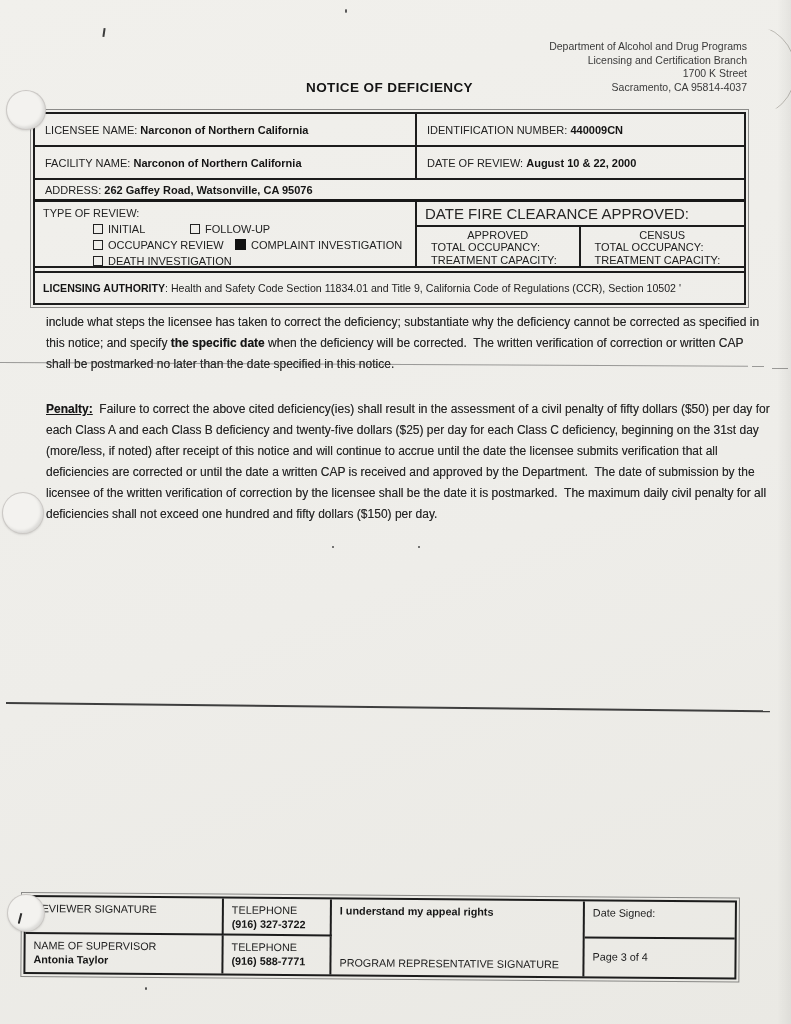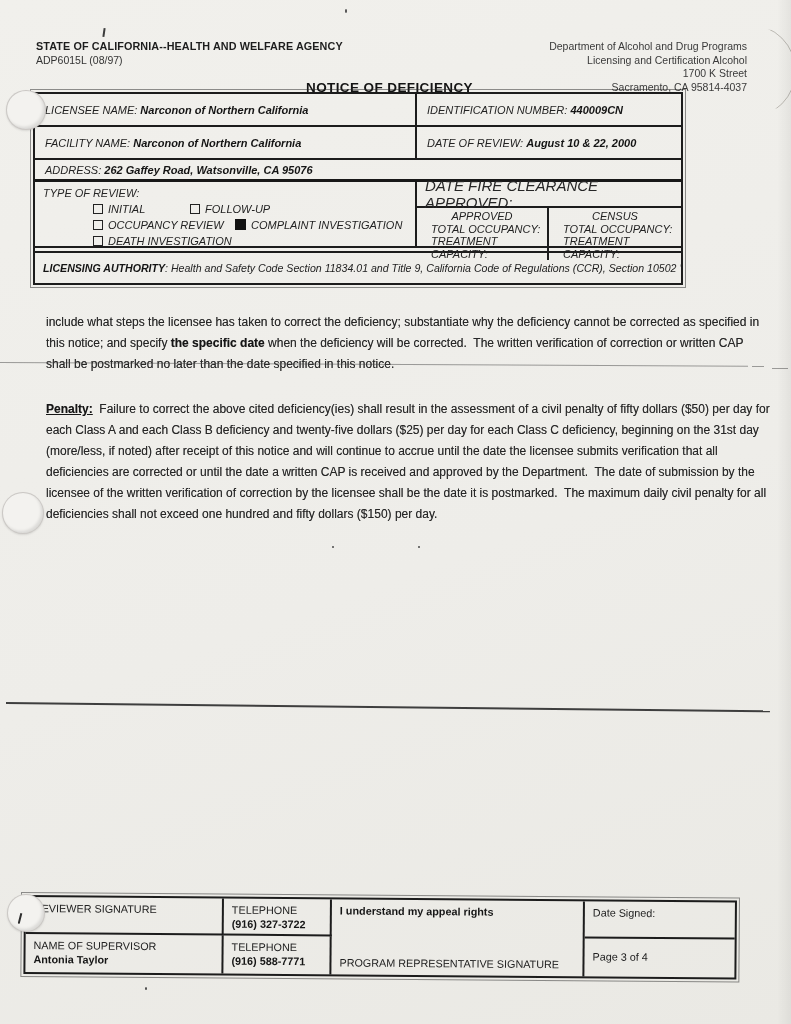--- a/index.html
+++ b/index.html
@@ -13,22 +13,22 @@
   
   .hdr-left{position:absolute;left:36px;top:40px;line-height:13px;}
   .hdr-left .l1{font-weight:bold;font-size:10.8px;letter-spacing:.1px;color:#1d1d1d;}
   .hdr-left .l2{font-size:10.5px;color:#333;margin-top:1px;}
   .hdr-right{position:absolute;right:44px;top:40px;text-align:right;font-size:10.5px;
         line-height:13.5px;color:#3a3a3a;}
   .doc-title{position:absolute;left:33px;top:80px;width:713px;text-align:center;
         font-weight:bold;font-size:13.5px;letter-spacing:.4px;color:#141414;}
 
   
-  .mtable{position:absolute;left:33px;top:92px;width:650px;border:2.5px solid #1c1c1c;
-        outline:1px solid rgba(40,40,40,.5);outline-offset:2px;box-sizing:border-box;font-style:italic;}
+  .mtable{position:absolute;left:33px;top:112px;width:713px;border:2.5px solid #1c1c1c;
+        outline:1px solid rgba(40,40,40,.5);outline-offset:2px;box-sizing:border-box;}
   .mrow{display:flex;box-sizing:border-box;}
   .mrow .cell{box-sizing:border-box;display:flex;align-items:center;padding:4px 10px;
         font-size:11px;color:#222;}
   .wleft{width:382px;border-right:2px solid #1c1c1c;}
   .r1,.r2{height:33px;border-bottom:2px solid #1c1c1c;}
   .r3{height:22px;border-bottom:3px solid #181818;}
   .r4{height:66px;border-bottom:2.5px solid #1c1c1c;}
   .gaprow{height:3px;}
   .r5{height:30px;border-top:2.5px solid #1c1c1c;display:flex;align-items:center;
         padding:0 8px;font-size:10.6px;white-space:nowrap;color:#222;}
@@ -85,27 +85,23 @@
 </style>
 </head>
 <body>
 
 <div id="page">
 
   <div class="tickmark" style="left:103px;top:28px;width:2px;height:9px;transform:rotate(8deg);"></div>
   <div class="speck" style="left:345px;top:9px;width:2px;height:4px;"></div>
   <div class="arc"></div>
 
-  <div class="hdr-left">
-    <div class="l1">STATE OF CALIFORNIA--HEALTH AND WELFARE AGENCY</div>
-    <div class="l2">ADP6015L (08/97)</div>
-  </div>
   <div class="hdr-right">
     <div>Department of Alcohol and Drug Programs</div>
-    <div>Licensing and Certification Alcohol</div>
+    <div>Licensing and Certification Branch</div>
     <div>1700 K Street</div>
     <div>Sacramento, CA 95814-4037</div>
   </div>
   <div class="doc-title">NOTICE OF DEFICIENCY</div>
 
   <div class="mtable">
     <div class="mrow r1">
       <div class="cell wleft">
           <span class="lbl">LICENSEE NAME: </span>
           <span class="val">Narconon of Northern California</span>

